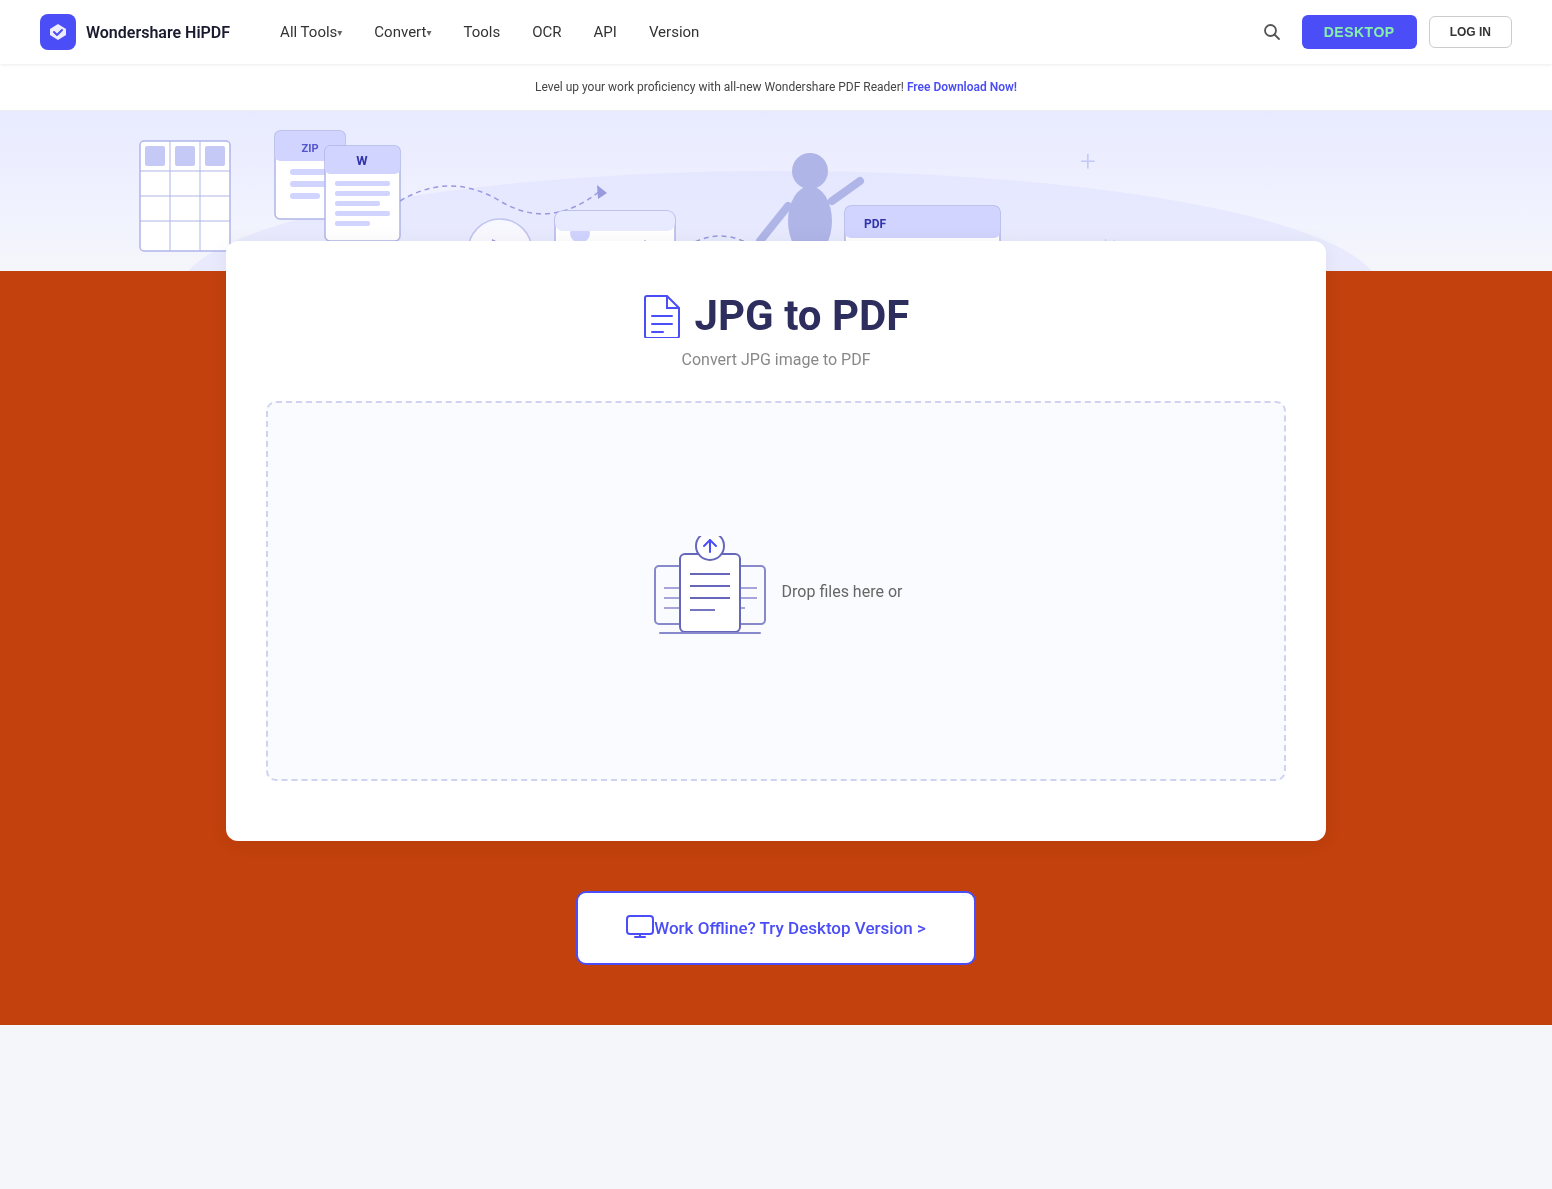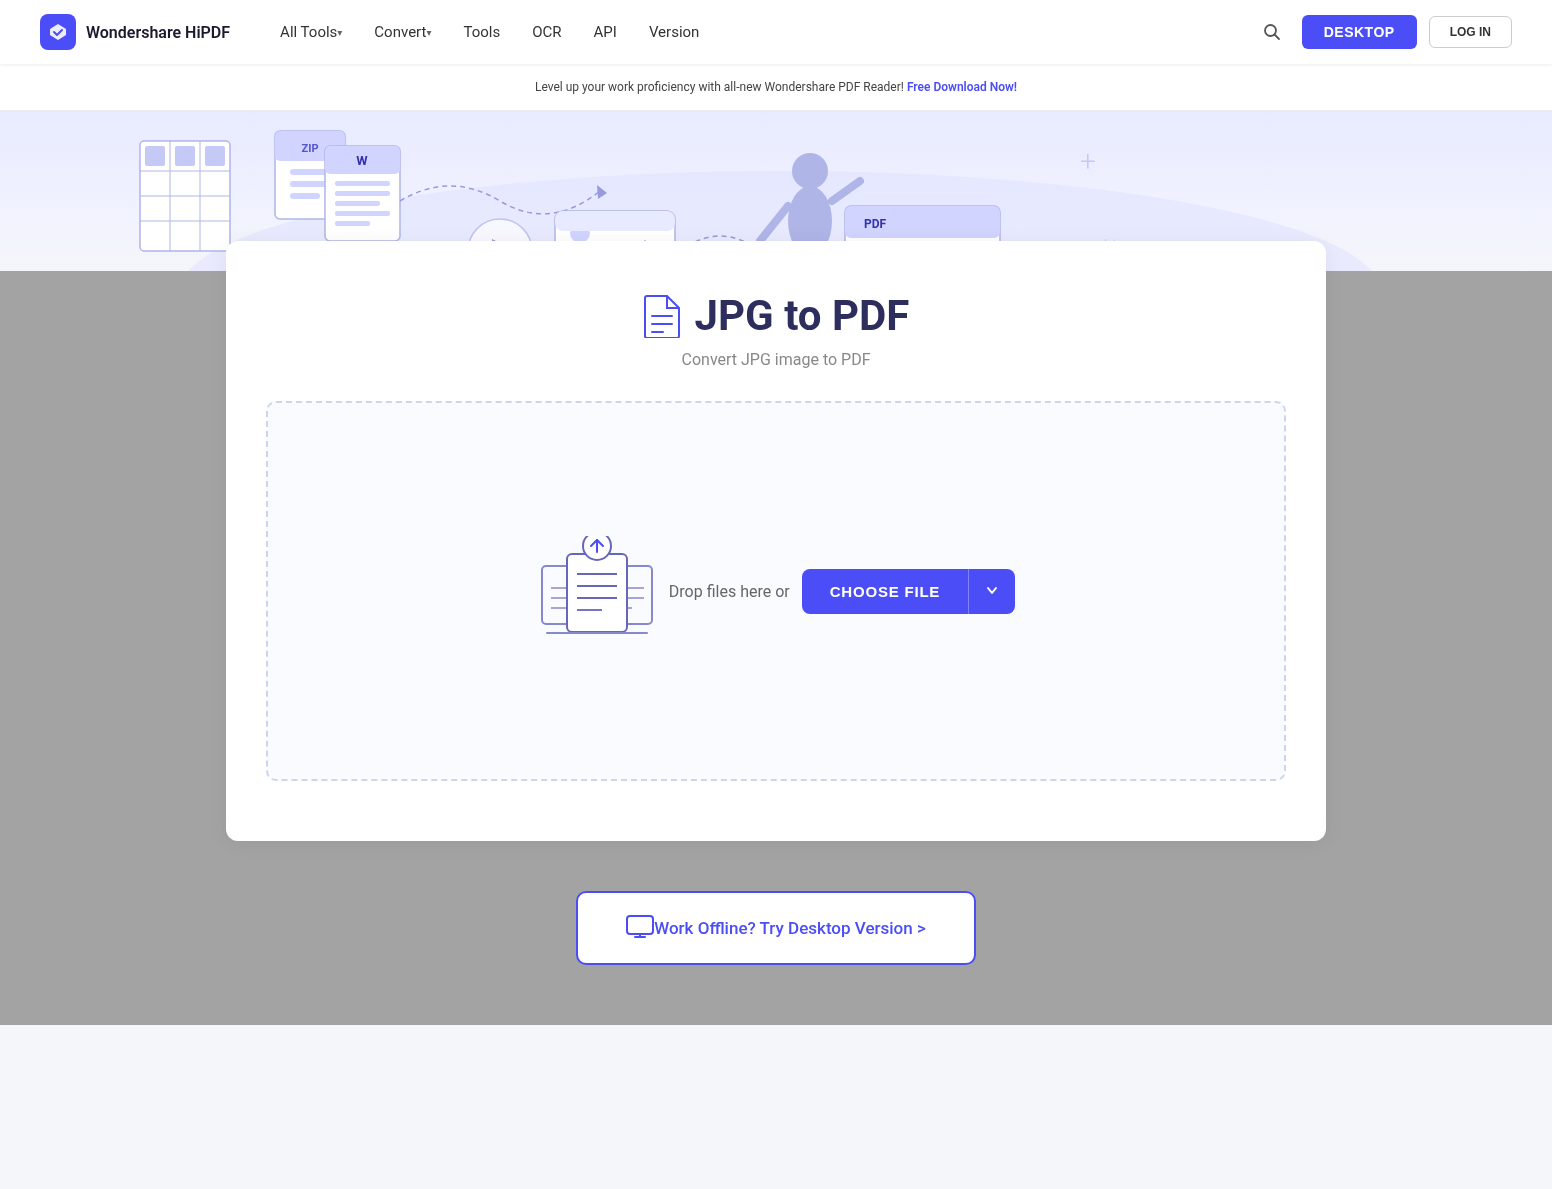--- a/index.html
+++ b/index.html
@@ -69,21 +69,21 @@
       display: flex;
       align-items: center;
       justify-content: center;
       cursor: pointer;
       border-radius: 50%;
       border: none;
       background: transparent;
     }
     .btn-desktop {
       background: #4b4ef6;
-      color: #ffffff;
+      color: #86efac;
       border: none;
       padding: 9px 22px;
       border-radius: 6px;
       font-size: 14px;
       font-weight: 600;
       cursor: pointer;
       letter-spacing: 0.5px;
     }
     .btn-login {
       background: transparent;
@@ -117,21 +117,21 @@
       height: 160px;
       position: relative;
       overflow: hidden;
       display: flex;
       align-items: center;
       justify-content: center;
     }
 
     
     .main-content {
-      background: #a3a3a3;
+      background: #c2410c;
       padding: 0 0 60px 0;
     }
 
     
     .tool-card {
       background: #fff;
       border-radius: 12px;
       margin: -30px auto 0;
       max-width: 1100px;
       padding: 50px 40px 60px;
@@ -413,28 +413,20 @@
           <circle cx="60" cy="10" r="14" fill="white" stroke="#6666bb" stroke-width="2"></circle>
           <line x1="60" y1="16" x2="60" y2="4" stroke="#4b4ef6" stroke-width="2" stroke-linecap="round"></line>
           <polyline points="54,10 60,4 66,10" stroke="#4b4ef6" stroke-width="2" stroke-linecap="round" stroke-linejoin="round"></polyline>
 
           <line x1="10" y1="97" x2="110" y2="97" stroke="#8888cc" stroke-width="2" stroke-linecap="round"></line>
         </svg>
       </div>
 
       <p class="drop-text">Drop files here or</p>
 
-      <div class="choose-btn-group">
-        <button class="choose-btn-main">CHOOSE FILE</button>
-        <button class="choose-btn-arrow">
-          <svg width="14" height="14" viewBox="0 0 14 14" fill="none">
-            <polyline points="3,5 7,10 11,5" stroke="white" stroke-width="2" stroke-linecap="round" stroke-linejoin="round"></polyline>
-          </svg>
-        </button>
-      </div>
     </div>
   </div>
 
   <div class="desktop-cta">
     <svg width="28" height="26" viewBox="0 0 28 26" fill="none">
       <rect x="1" y="1" width="26" height="18" rx="3" stroke="#4b4ef6" stroke-width="2" fill="none"></rect>
       <line x1="9" y1="22" x2="19" y2="22" stroke="#4b4ef6" stroke-width="2" stroke-linecap="round"></line>
       <line x1="14" y1="19" x2="14" y2="22" stroke="#4b4ef6" stroke-width="2"></line>
     </svg>
     <span class="desktop-cta-text">Work Offline? Try Desktop Version &gt;</span>

